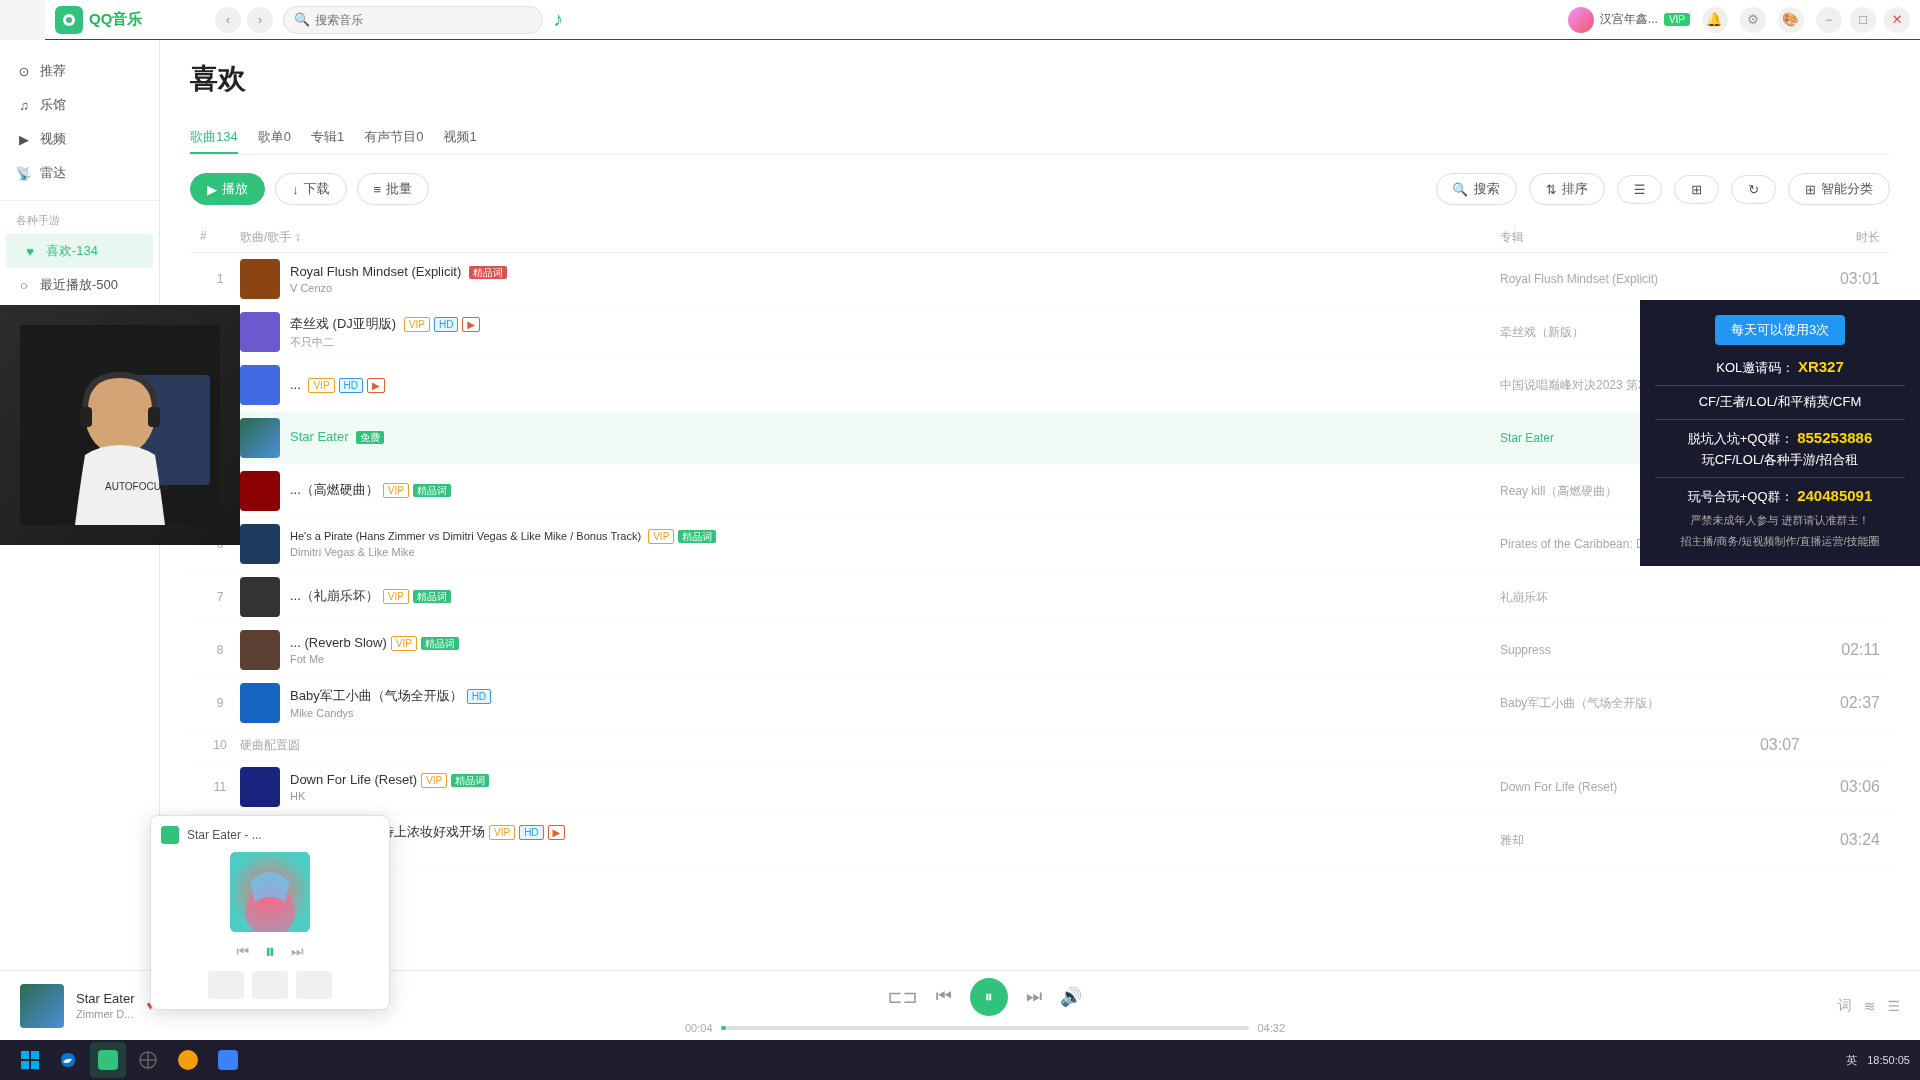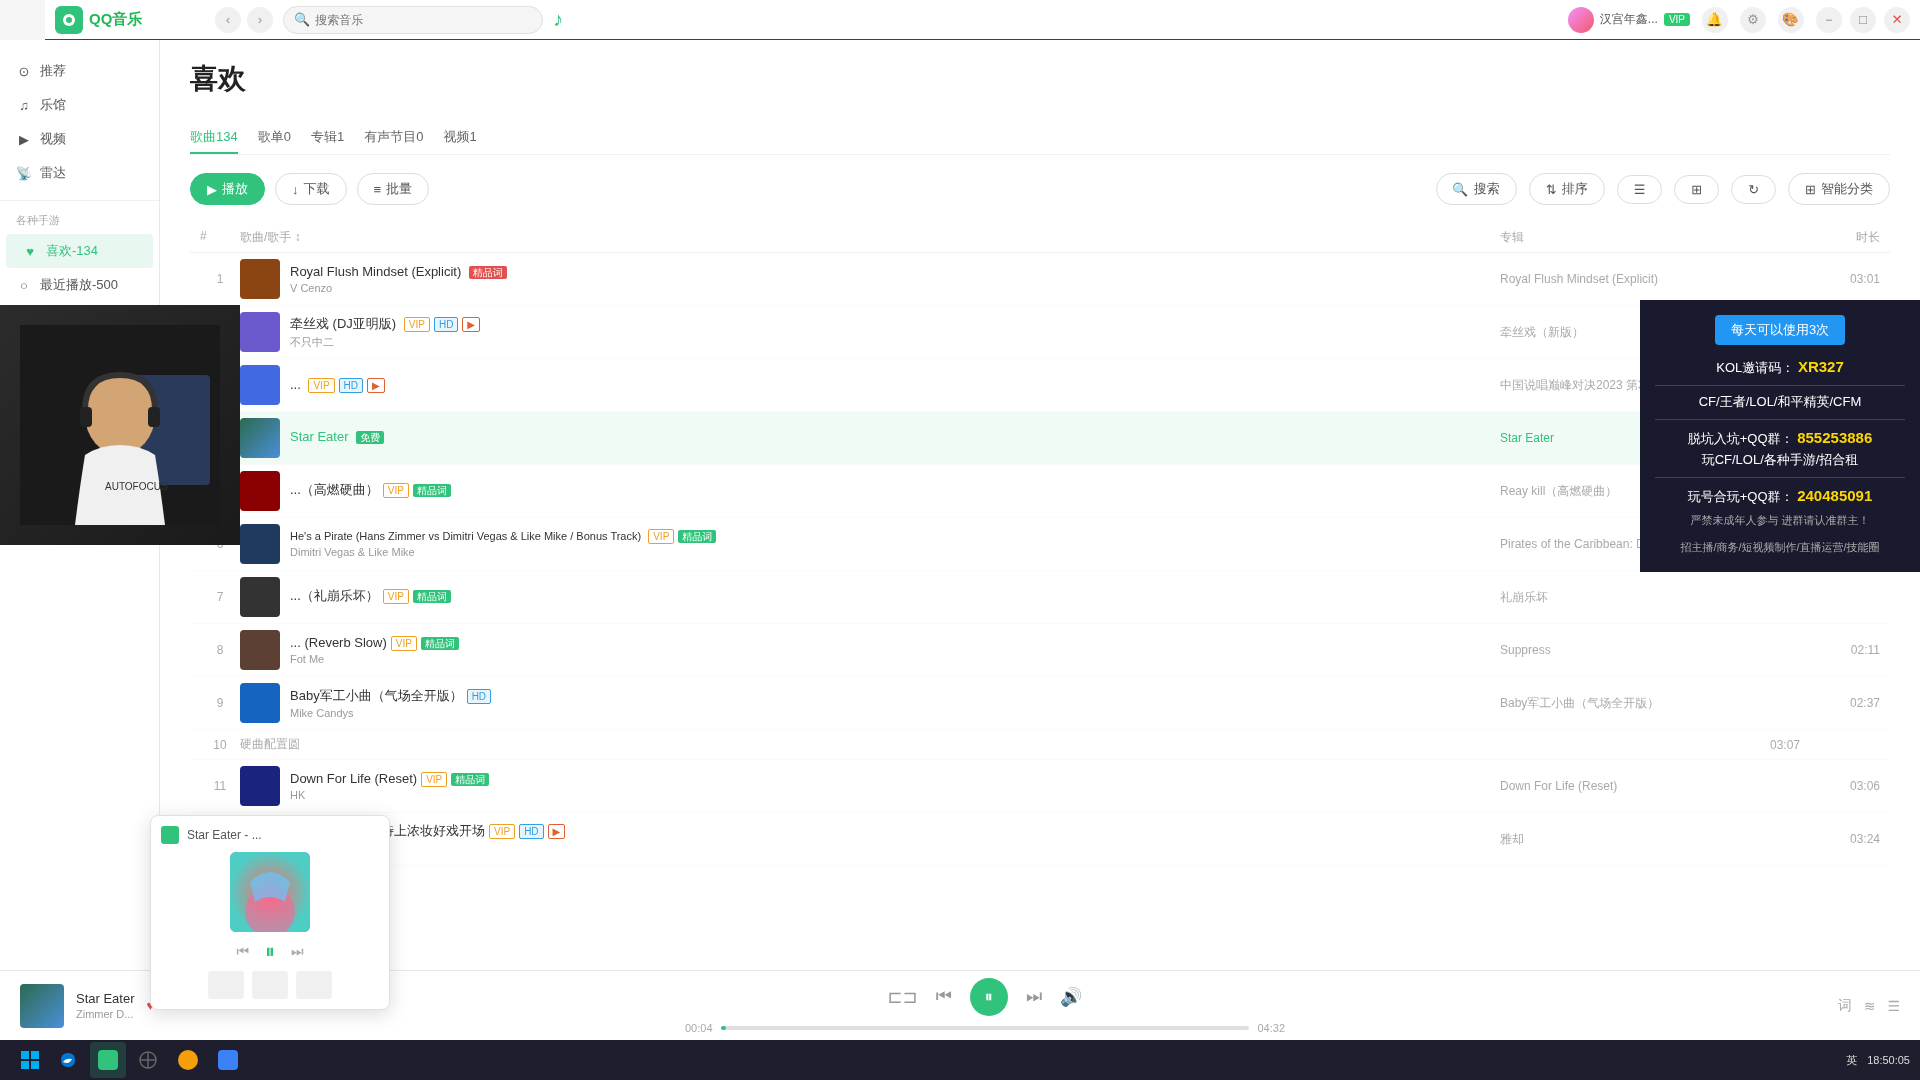--- a/index.html
+++ b/index.html
@@ -49,21 +49,21 @@
     .song-list-header { display: grid; grid-template-columns: 40px 1fr 300px 80px; padding: 6px 10px; font-size: 12px; color: #aaa; border-bottom: 1px solid #f0f0f0; }
     .song-row { display: grid; grid-template-columns: 40px 1fr 300px 80px; padding: 6px 10px; align-items: center; border-bottom: 1px solid #fafafa; cursor: pointer; }
     .song-row.active { background: #f0fbf5; }
     .song-num { color: #aaa; font-size: 12px; text-align: center; }
     .song-info { display: flex; align-items: center; gap: 10px; }
     .song-cover { width: 40px; height: 40px; border-radius: 4px; background: #ddd; flex-shrink: 0; overflow: hidden; }
     .song-details { display: flex; flex-direction: column; gap: 2px; }
     .song-name { font-size: 13px; color: #333; }
     .song-artist { font-size: 11px; color: #999; }
     .song-album { font-size: 12px; color: #aaa; }
-    .song-duration { font-size: 12px; color: #aaa; text-align: right; }
+    .song-duration { font-size: 16px; color: #aaa; text-align: right; }
     .badge { font-size: 10px; padding: 1px 4px; border-radius: 2px; margin-left: 4px; }
     .badge-vip { border: 1px solid #f0a020; color: #f0a020; }
     .badge-hd { border: 1px solid #30a0e0; color: #30a0e0; background: #e8f4fc; }
     .badge-mv { border: 1px solid #e06030; color: #e06030; }
     .badge-free { background: #31c27c; color: #fff; }
     .badge-explicit { background: #e05050; color: #fff; }
     .song-name-active { color: #31c27c; }
 
     
     .now-playing { height: 70px; background: #fff; border-top: 1px solid #e8e8e8; display: flex; align-items: center; padding: 0 20px; flex-shrink: 0; }
@@ -472,21 +472,21 @@
     <span>脱坑入坑+QQ群：</span>
     <span class="ad-qq">855253886</span>
   </div>
   <div class="ad-text">玩CF/LOL/各种手游/招合租</div>
   <hr class="ad-line">
   <div class="ad-text">
     <span>玩号合玩+QQ群：</span>
     <span class="ad-qq">240485091</span>
   </div>
   <div class="ad-text" style="font-size:11px;color:#aaa;margin-top:4px;">严禁未成年人参与  进群请认准群主！</div>
-  <div class="ad-text" style="font-size:11px;color:#aaa;margin-top:10px;">招主播/商务/短视频制作/直播运营/技能圈</div>
+  <div class="ad-text" style="font-size:11px;color:#aaa;margin-top:4px;">招主播/商务/短视频制作/直播运营/技能圈</div>
 </div>
 
 <div class="now-playing">
   <div class="np-info">
     <div class="np-cover" style="background:linear-gradient(135deg,#2d6a4f,#4a90d9);">
       <svg width="44" height="44">
         <rect width="44" height="44" fill="transparent"></rect>
       </svg>
     </div>
     <div class="np-text">

